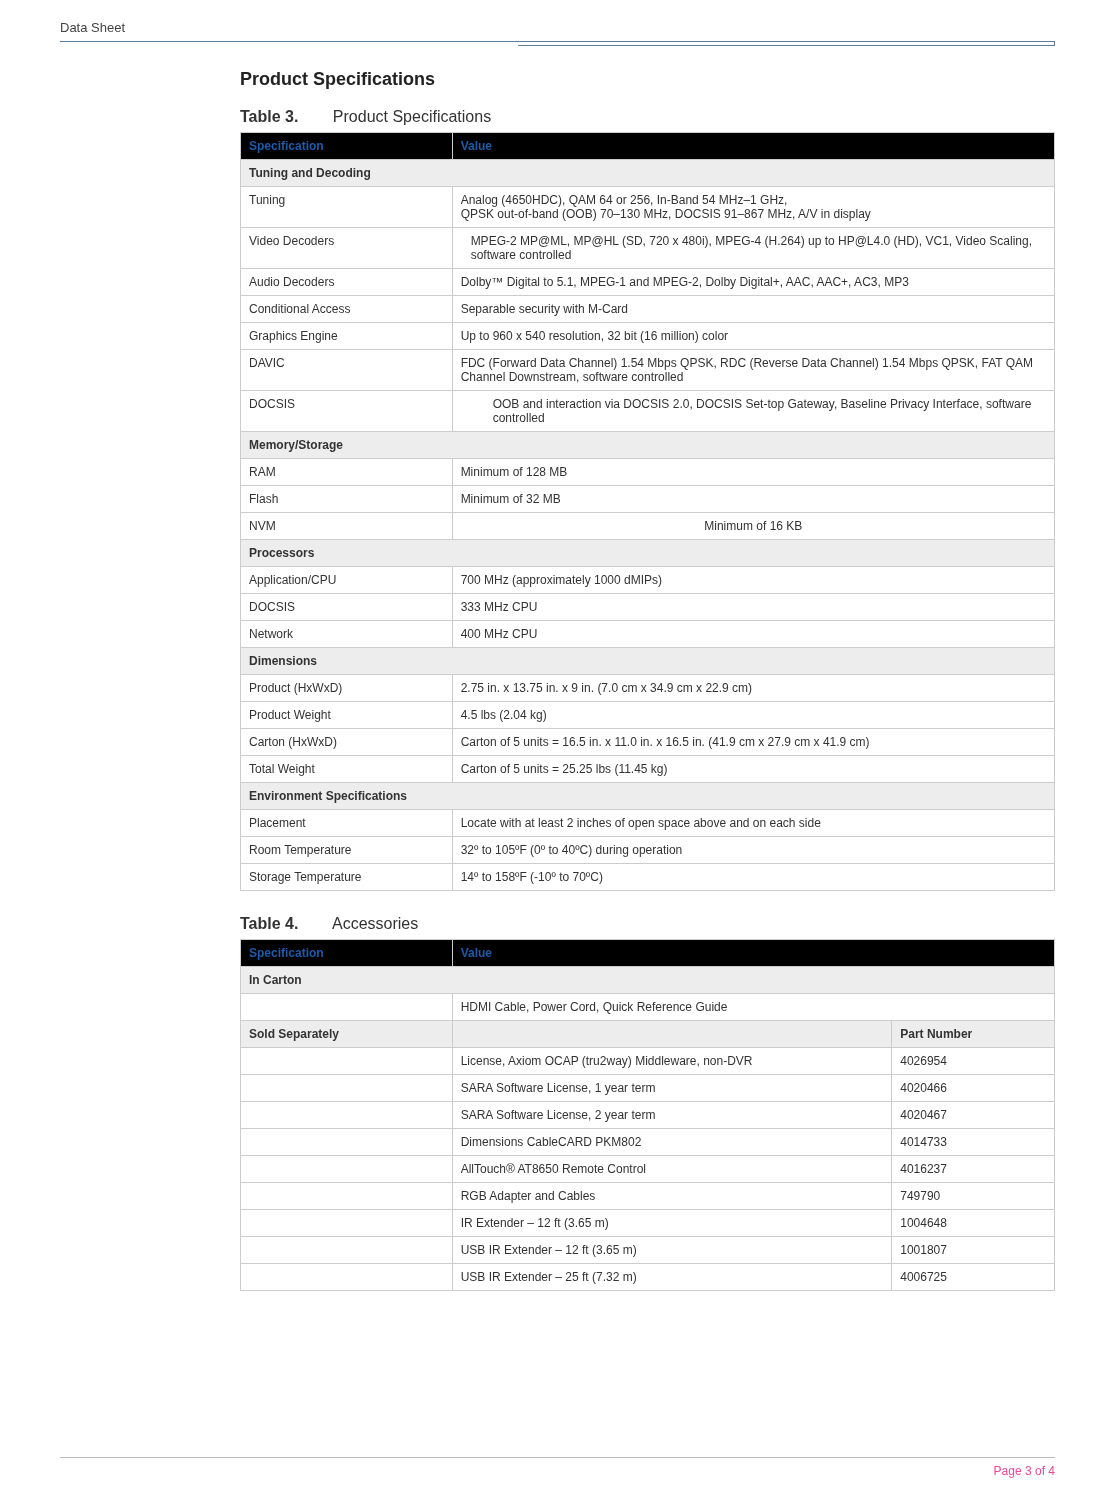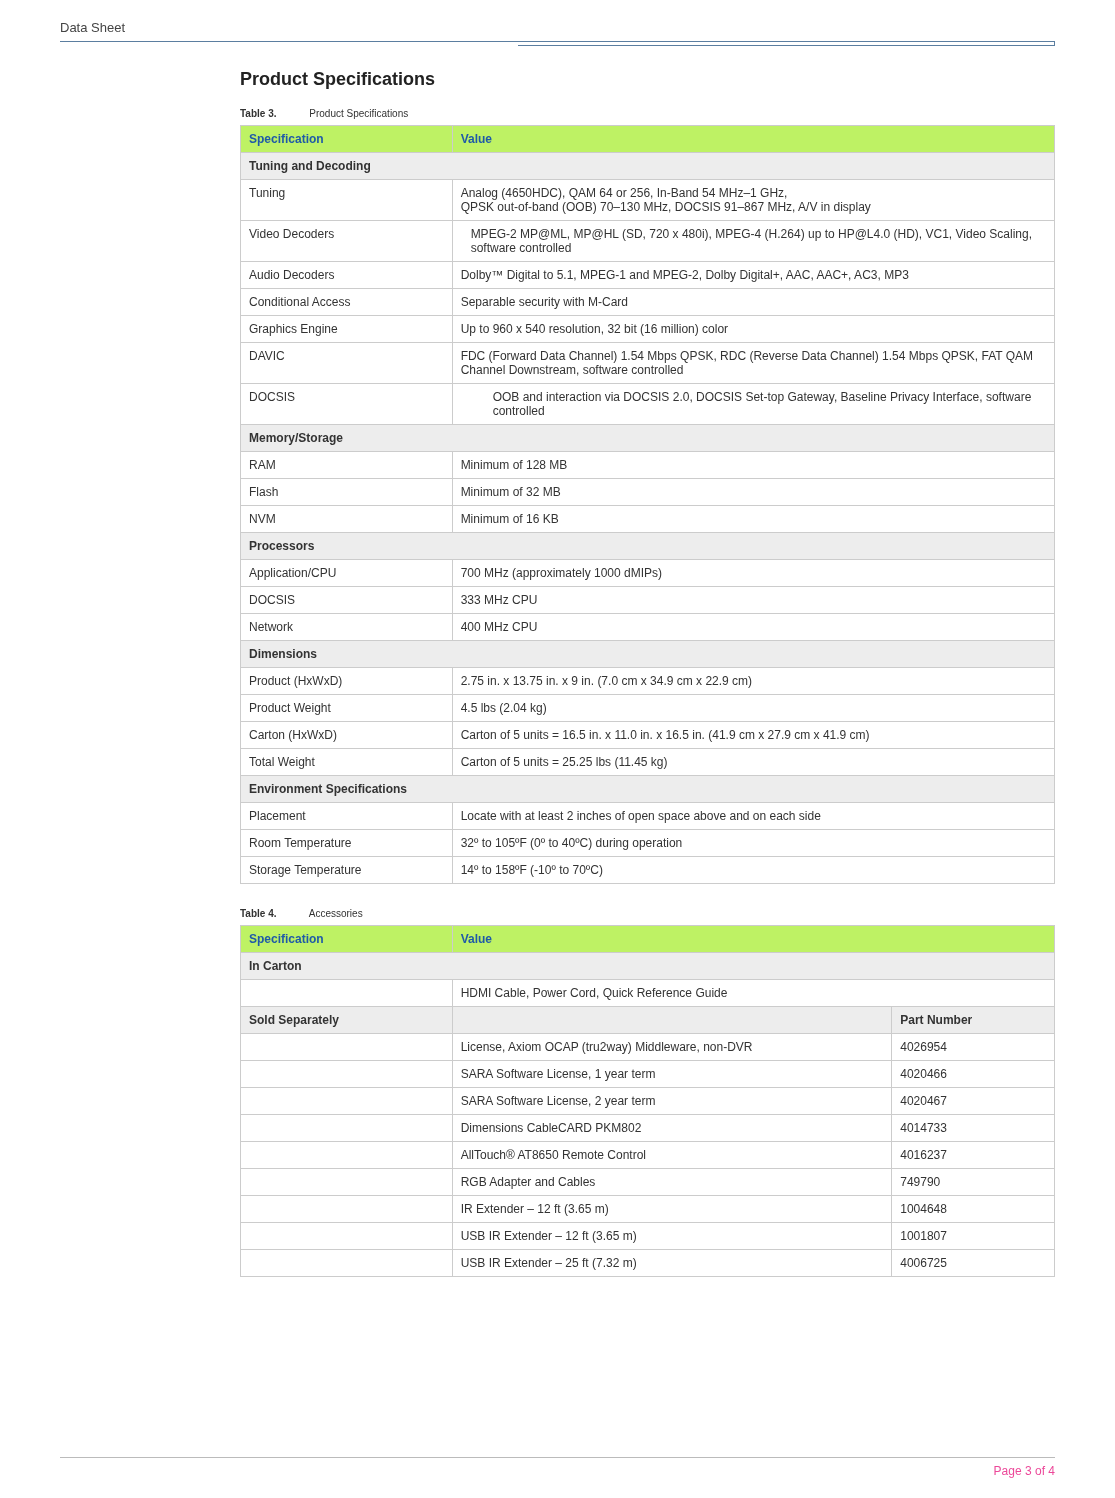--- a/index.html
+++ b/index.html
@@ -46,41 +46,41 @@
     margin-left: 180px;
     margin-right: 0;
   }
   h2.section-title {
     font-size: 18px;
     font-weight: bold;
     color: #222;
     margin-bottom: 18px;
   }
   .table-caption {
-    font-size: 10px;
+    font-size: 16px;
     margin-bottom: 6px;
   }
   .table-caption .tlabel {
     font-weight: bold;
     margin-right: 30px;
   }
   table.spec {
     width: 100%;
     border-collapse: collapse;
     margin-bottom: 24px;
     font-size: 12px;
   }
   table.spec th, table.spec td {
     border: 1px solid #ccc;
     padding: 6px 8px;
     text-align: left;
     vertical-align: top;
   }
   table.spec thead th {
-    background: #bef264;
+    background: #000000;
     color: #1f5aa8;
     font-weight: bold;
   }
   table.spec .section-row td {
     background: #ededed;
     font-weight: bold;
     color: #333;
   }
   table.spec .col-spec { width: 26%; }
   table.spec .col-pn { width: 20%; }
@@ -173,21 +173,21 @@
           <tr>
             <td>RAM</td>
             <td style="white-space: pre-line;">Minimum of 128 MB</td>
           </tr>
           <tr>
             <td>Flash</td>
             <td style="white-space: pre-line; margin-left: 16px;">Minimum of 32 MB</td>
           </tr>
           <tr>
             <td>NVM</td>
-            <td style="white-space: pre-line;">Minimum of 16 KB</td>
+            <td style="white-space: pre-line; text-align: center;">Minimum of 16 KB</td>
           </tr>
           <tr class="section-row">
             <td colspan="2">Processors</td>
           </tr>
           <tr>
             <td>Application/CPU</td>
             <td style="white-space: pre-line;">700 MHz (approximately 1000 dMIPs)</td>
           </tr>
           <tr>
             <td>DOCSIS</td>

